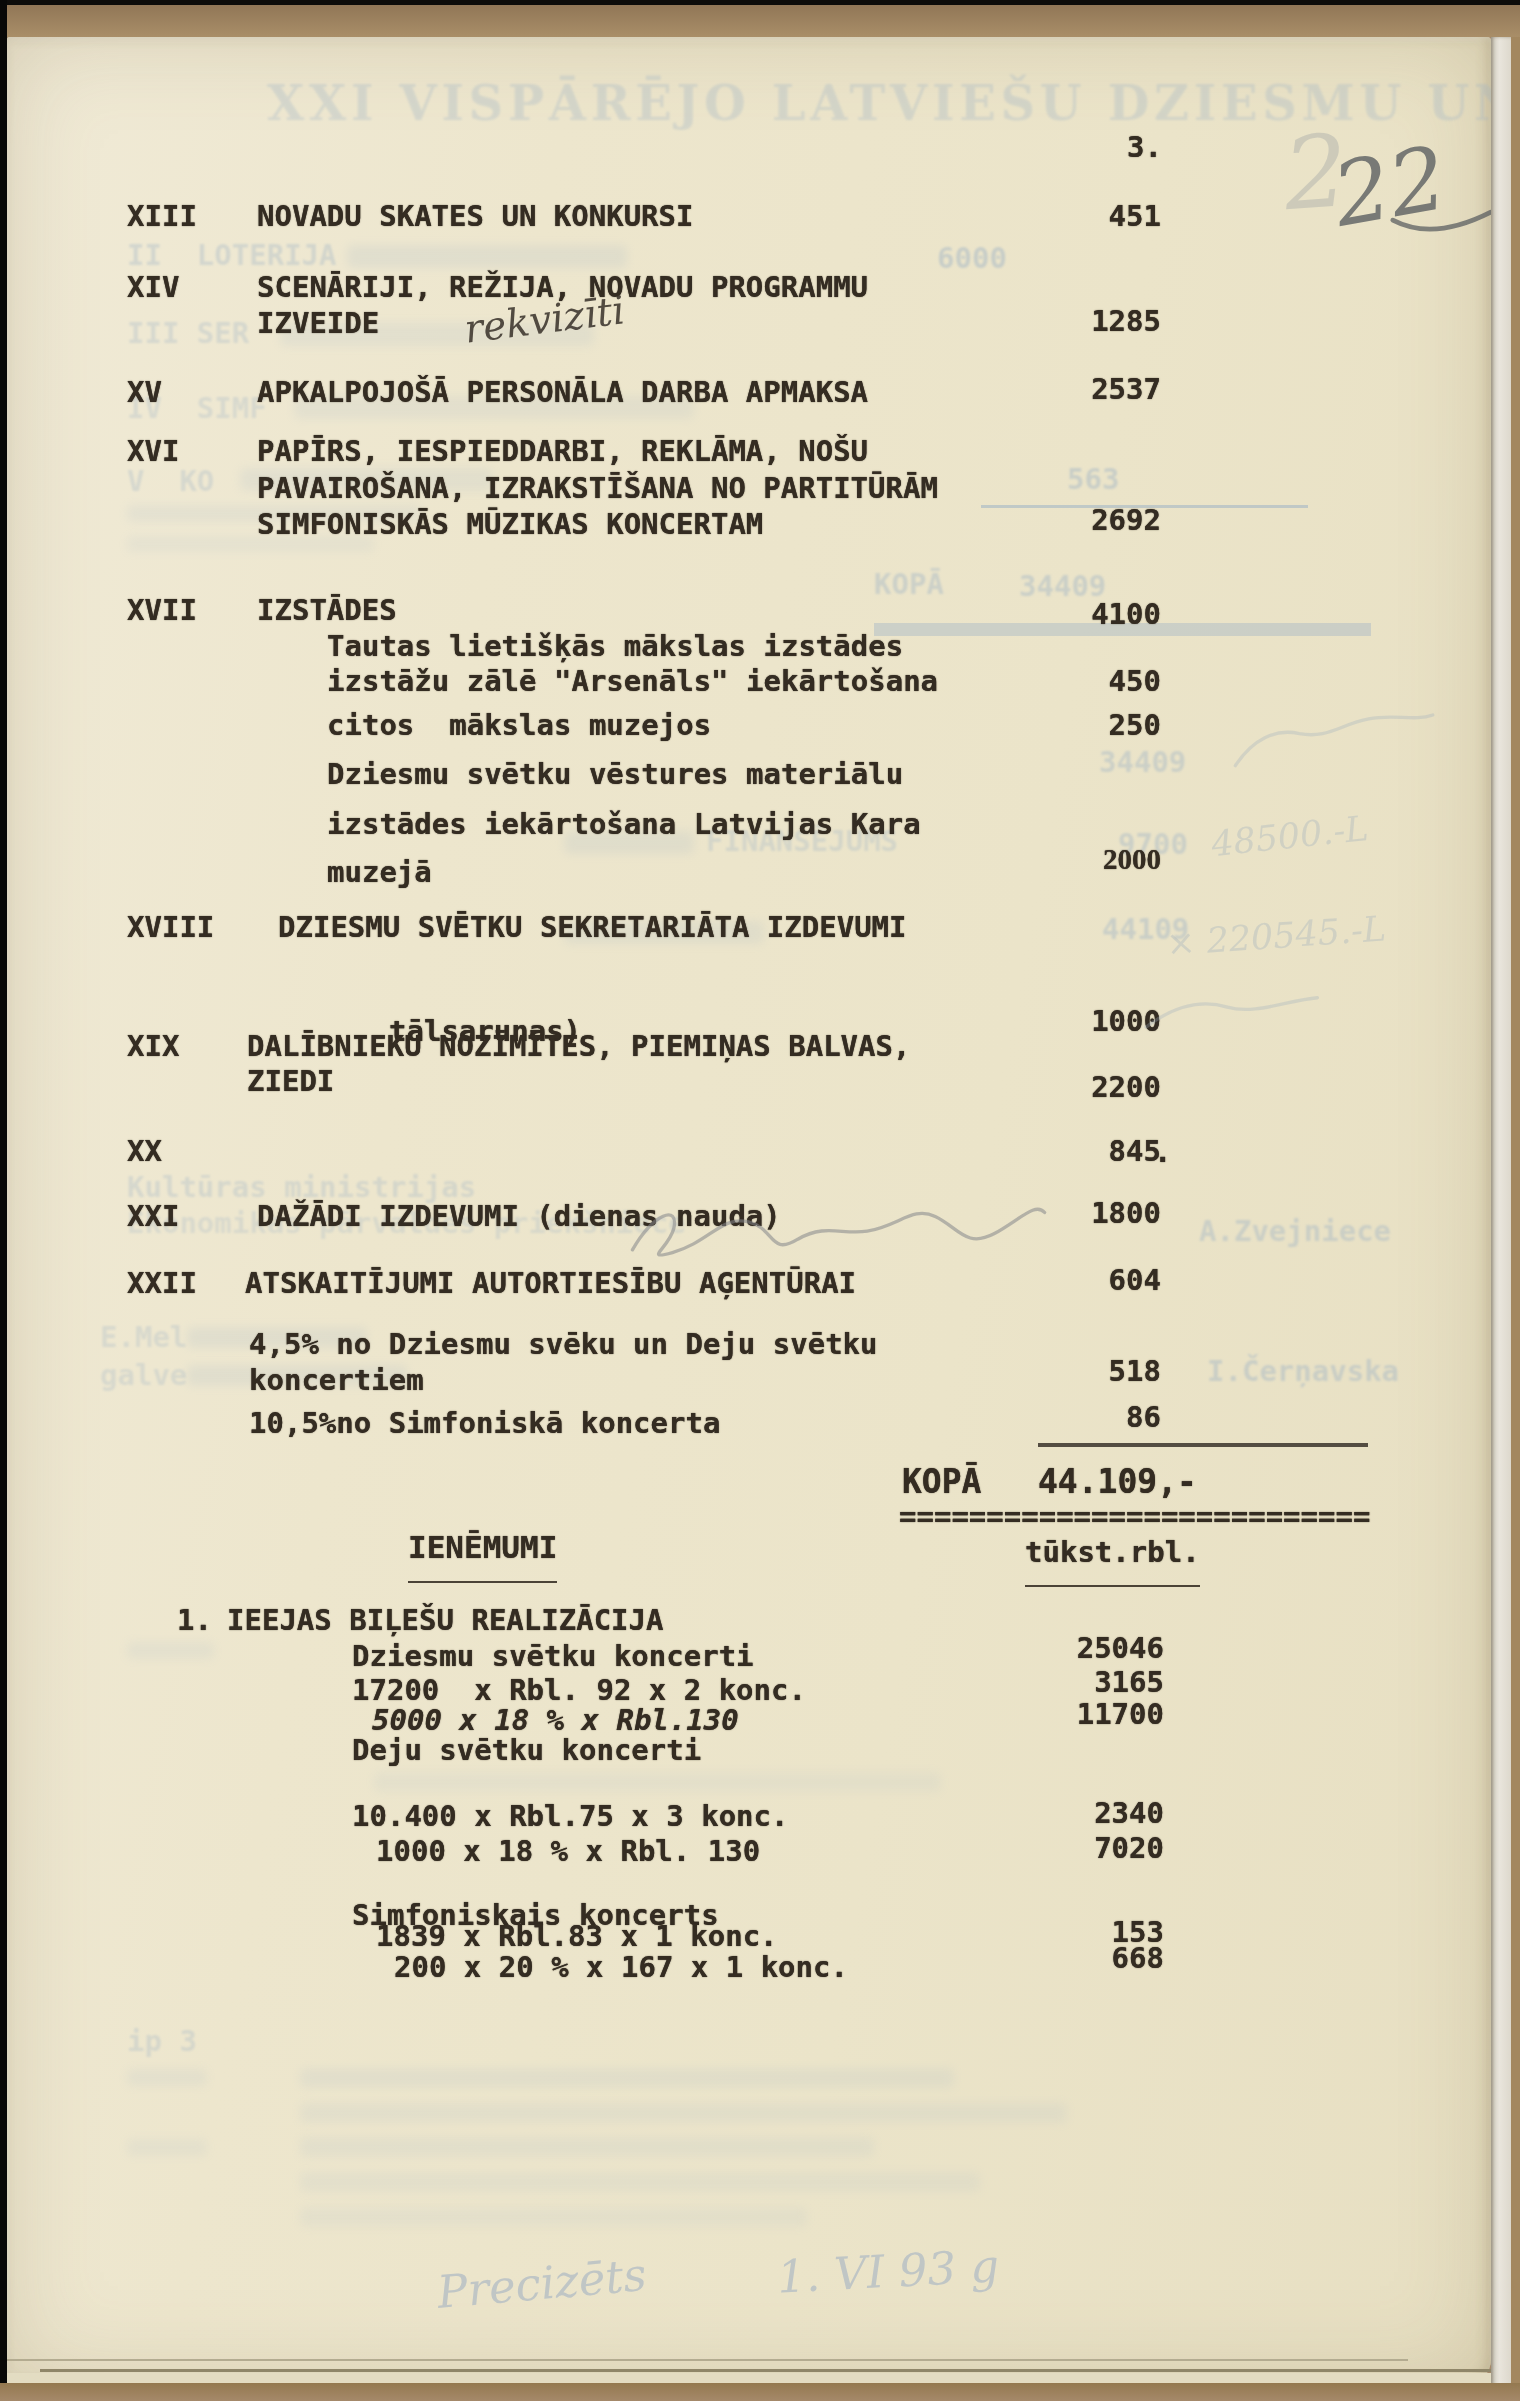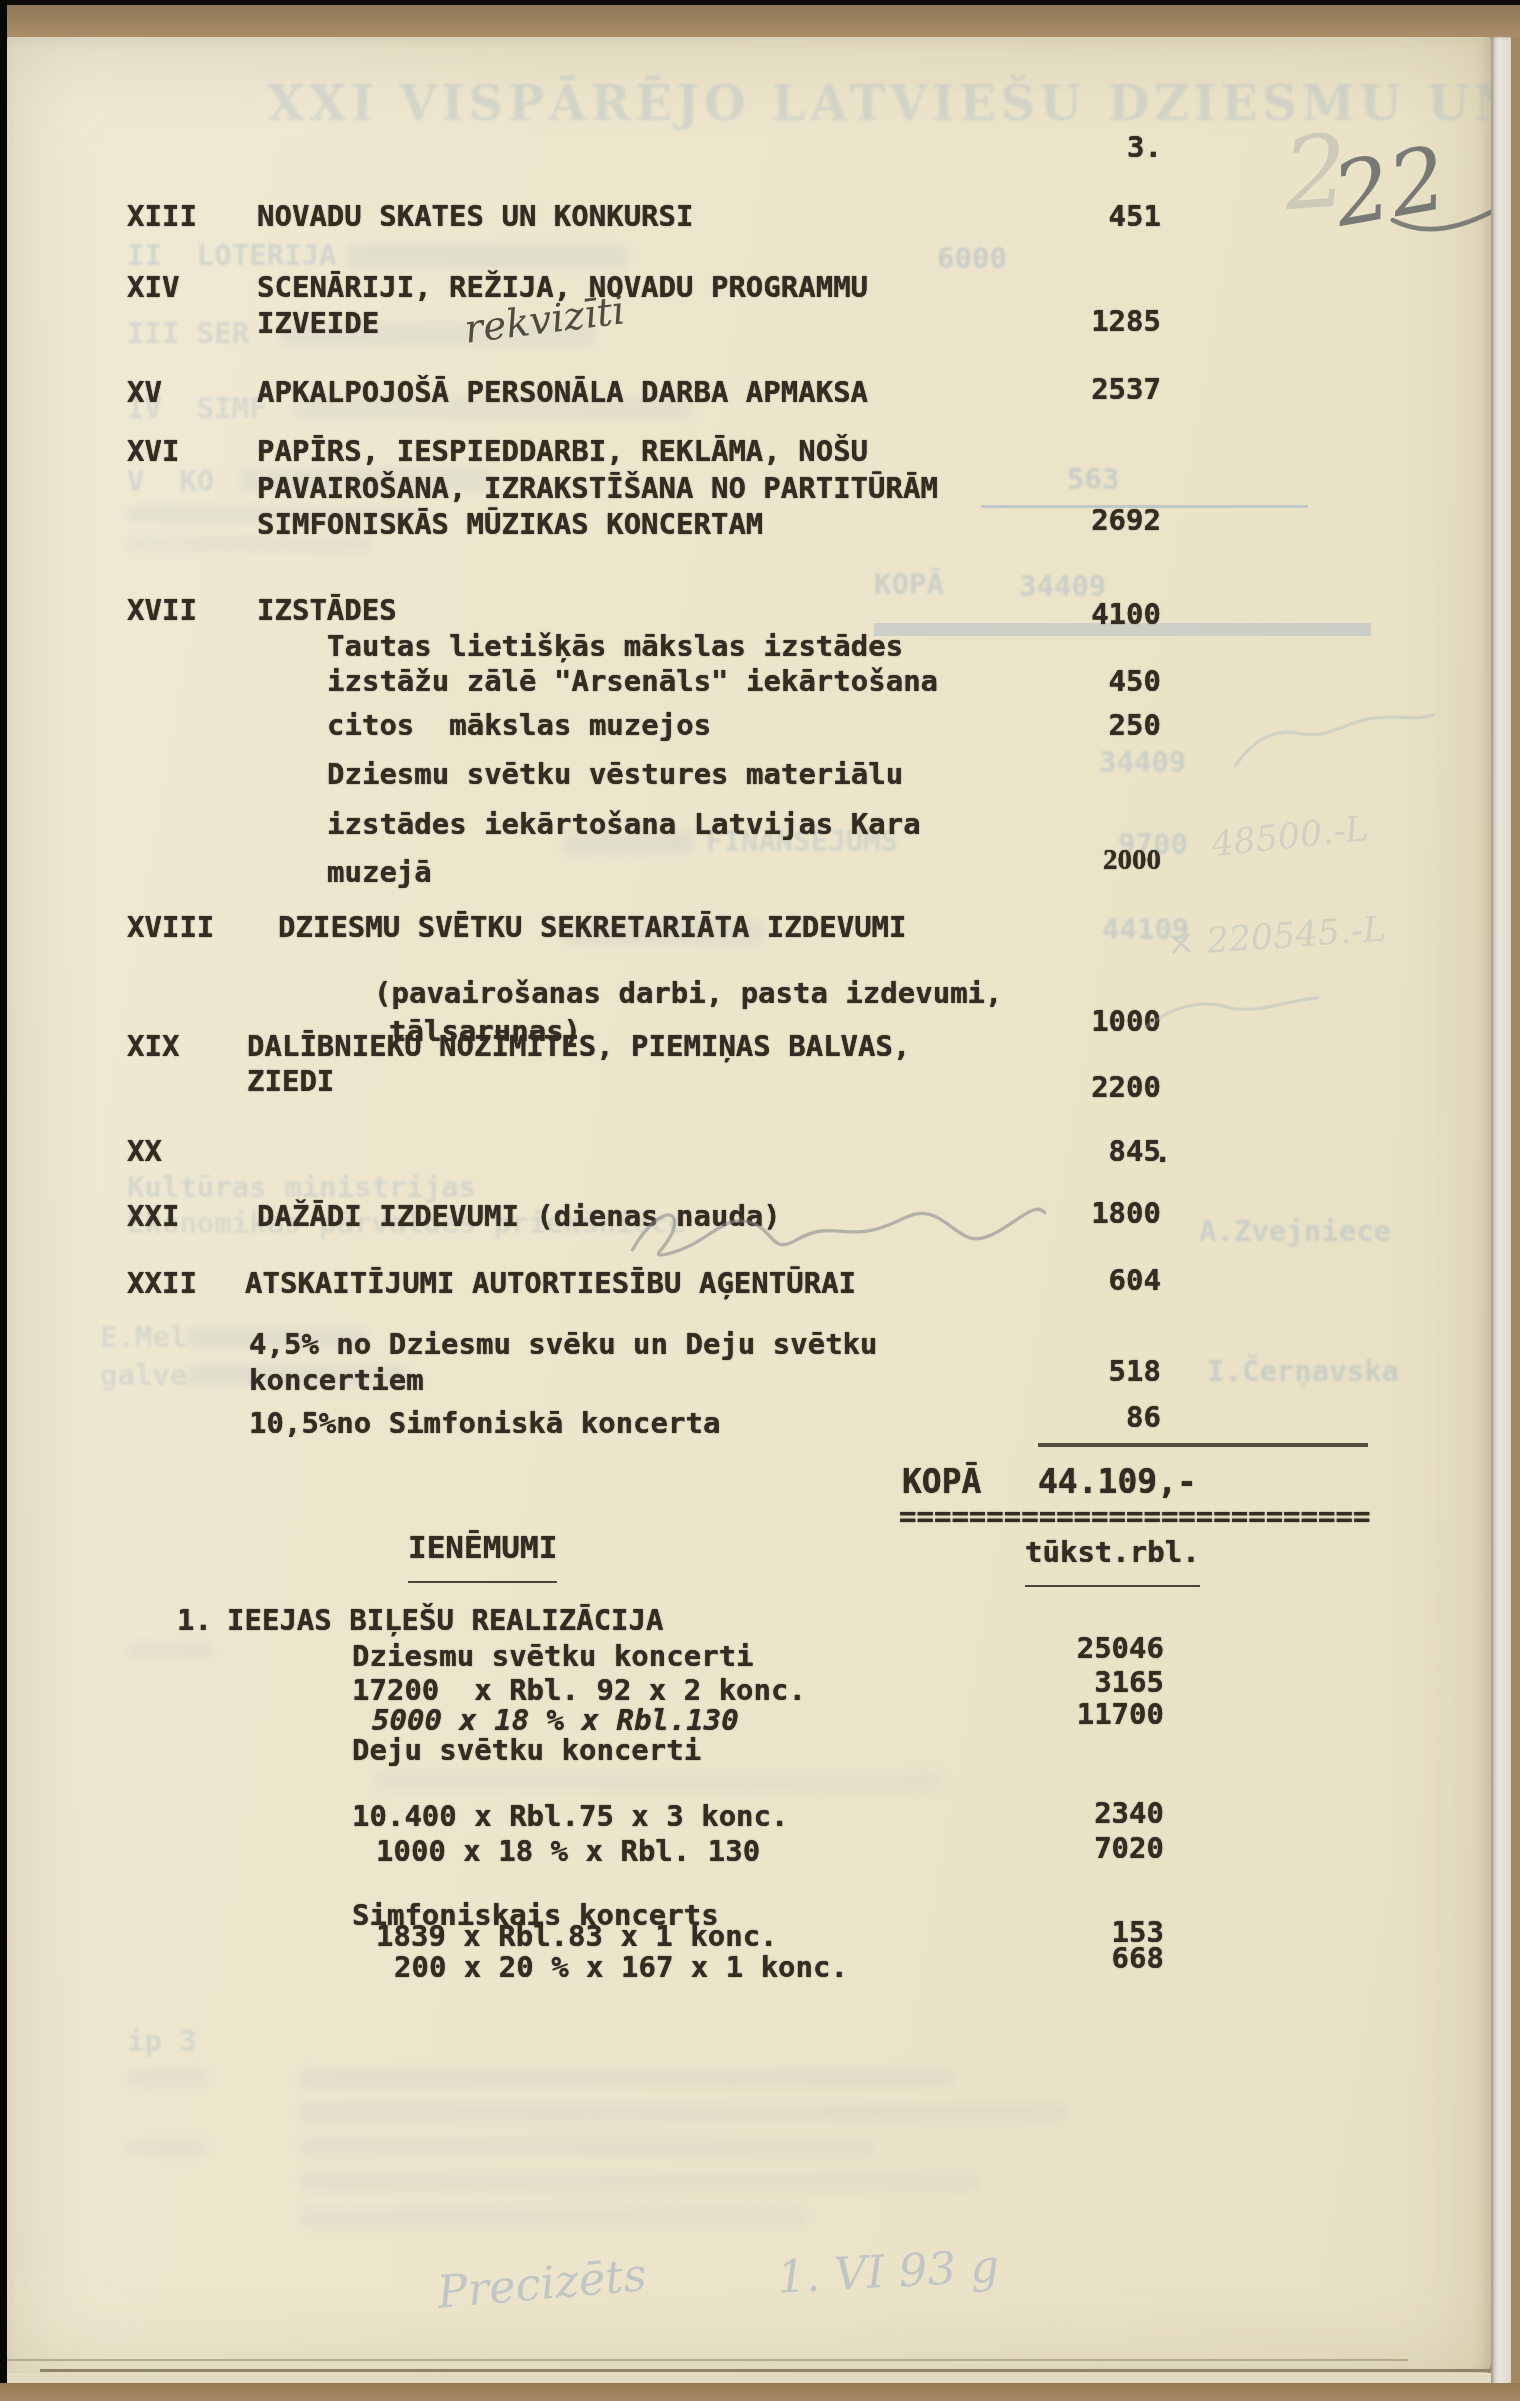--- a/index.html
+++ b/index.html
@@ -95,21 +95,20 @@
       <span class="tw" style="left: 327px; top: 667px;">izstāžu zālē "Arsenāls" iekārtošana</span>
       <span class="tw r" style="left: 1161px; top: 667px;">450</span>
       <span class="tw" style="left: 327px; top: 711px;">citos  mākslas muzejos</span>
       <span class="tw r" style="left: 1161px; top: 711px;">250</span>
       <span class="tw" style="left: 327px; top: 760px;">Dziesmu svētku vēstures materiālu</span>
       <span class="tw" style="left: 327px; top: 810px;">izstādes iekārtošana Latvijas Kara</span>
       <span class="tw" style="left: 327px; top: 858px;">muzejā</span>
       <span class="tw r" style="left: 1161px; top: 845px; font-family: Liberation Serif, serif;">2000</span>
       <span class="tw" style="left: 127px; top: 913px;">XVIII</span>
       <span class="tw" style="left: 278px; top: 913px;">DZIESMU SVĒTKU SEKRETARIĀTA IZDEVUMI</span>
-      <span class="tw" style="left: 374px; top: 979px;">(pavairošanas darbi, pasta izdevumi,</span>
       <span class="tw" style="left: 389px; top: 1017px;">tālsarunas)</span>
       <span class="tw r" style="left: 1161px; top: 1007px;">1000</span>
       <span class="tw" style="left: 127px; top: 1032px;">XIX</span>
       <span class="tw" style="left: 247px; top: 1032px;">DALĪBNIEKU NOZĪMĪTES, PIEMIŅAS BALVAS,</span>
       <span class="tw" style="left: 247px; top: 1067px;">ZIEDI</span>
       <span class="tw r" style="left: 1161px; top: 1073px;">2200</span>
       <span class="tw" style="left: 1154px; top: 1138px;">.</span>
       <span class="tw" style="left: 127px; top: 1137px;">XX</span>
       <span class="tw r" style="left: 1161px; top: 1137px;">845</span>
       <span class="tw" style="left: 127px; top: 1202px;">XXI</span>

